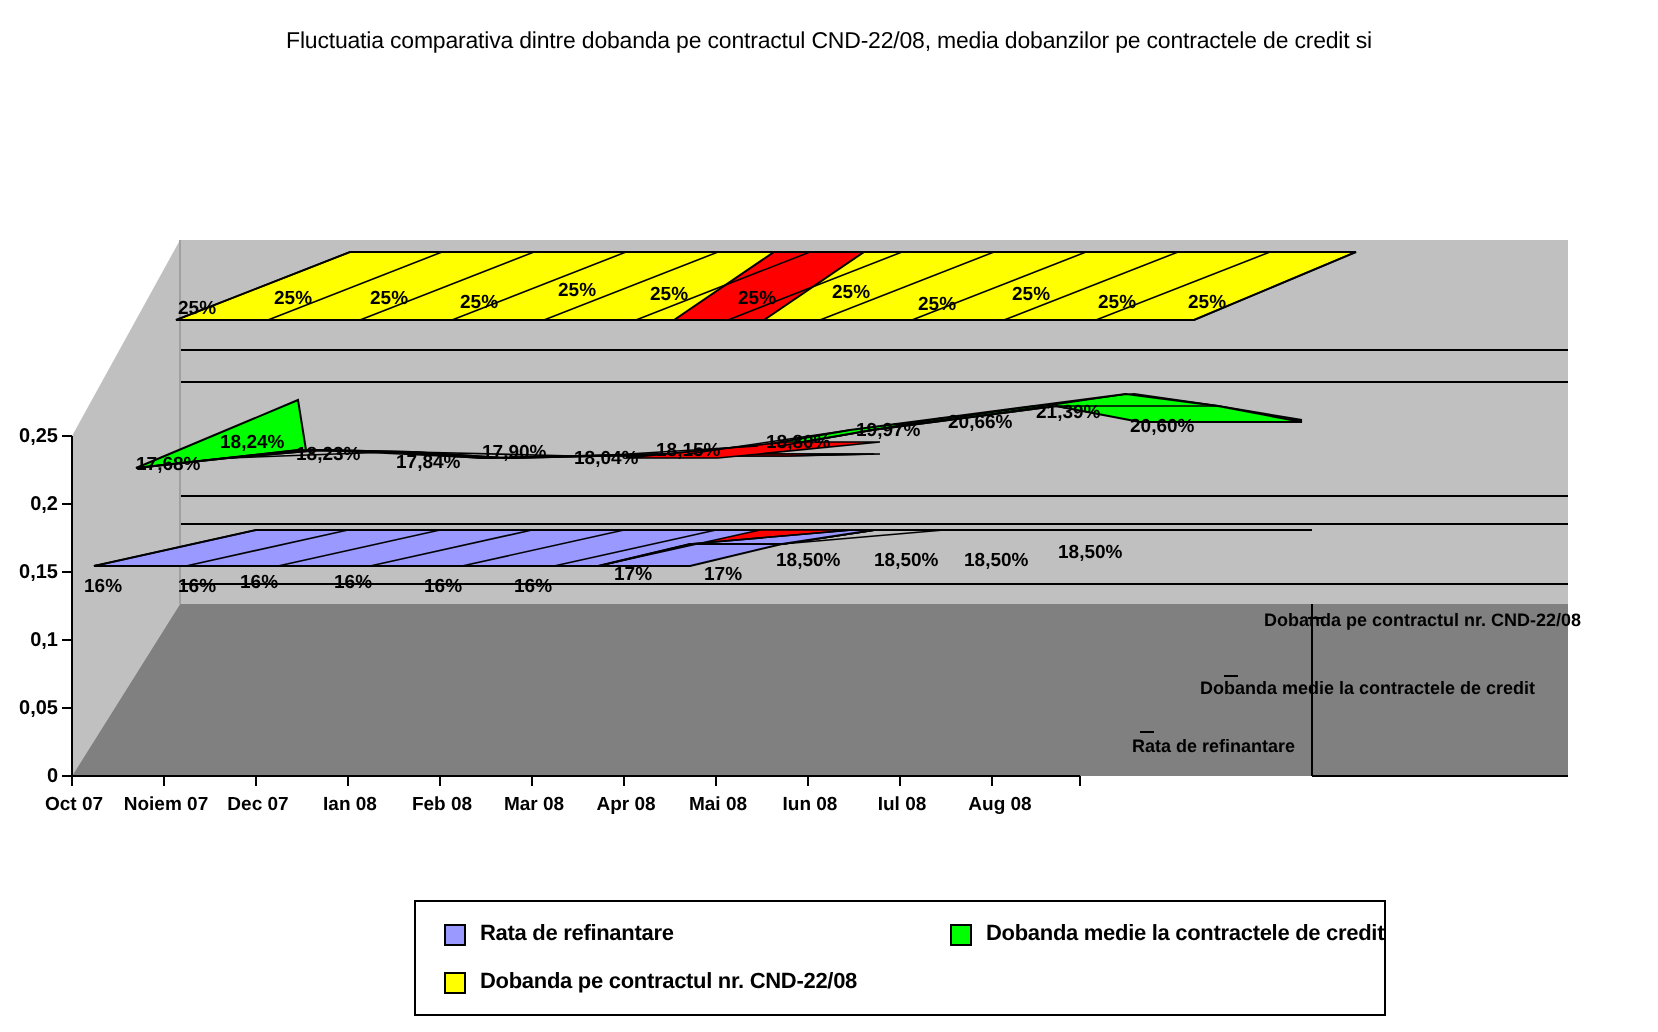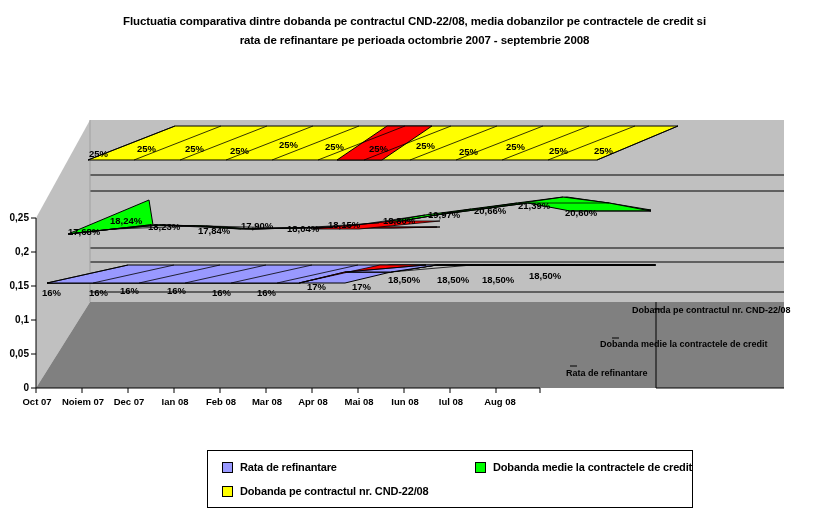--- a/index.html
+++ b/index.html
@@ -17,21 +17,21 @@
     position: absolute;
     left: 0; top: 0;
     width: 829px; height: 516px;
   }
   .title-block {
     position: absolute;
     left: 0; top: 12px;
     width: 829px;
     text-align: center;
     font-size: 11.5px;
-    font-weight: bold;
+    font-weight: normal;
     color: #000;
     line-height: 19px;
     letter-spacing: -0.1px;
   }
   svg.plot {
     position: absolute;
     left: 0; top: 0;
     width: 829px; height: 516px;
   }
   .legend-box {
@@ -87,21 +87,20 @@
     fill: #000;
   }
 </style>
 </head>
 <body>
 
 <div id="chart-root">
 
   <div class="title-block">
     <div>Fluctuatia comparativa dintre dobanda pe contractul CND-22/08, media dobanzilor pe contractele de credit si</div>
-    <div>rata de refinantare pe perioada octombrie 2007 - septembrie 2008</div>
   </div>
 
   <svg class="plot" viewBox="0 0 829 516">
 
     <polygon points="90,120 784,120 784,302 90,302" fill="#C0C0C0" stroke="none"></polygon>
 
     <polygon points="36,218 90,120 90,302 36,388" fill="#C0C0C0" stroke="none"></polygon>
 
     <polygon points="36,388 90,302 784,302 784,388" fill="#808080" stroke="none"></polygon>
 

